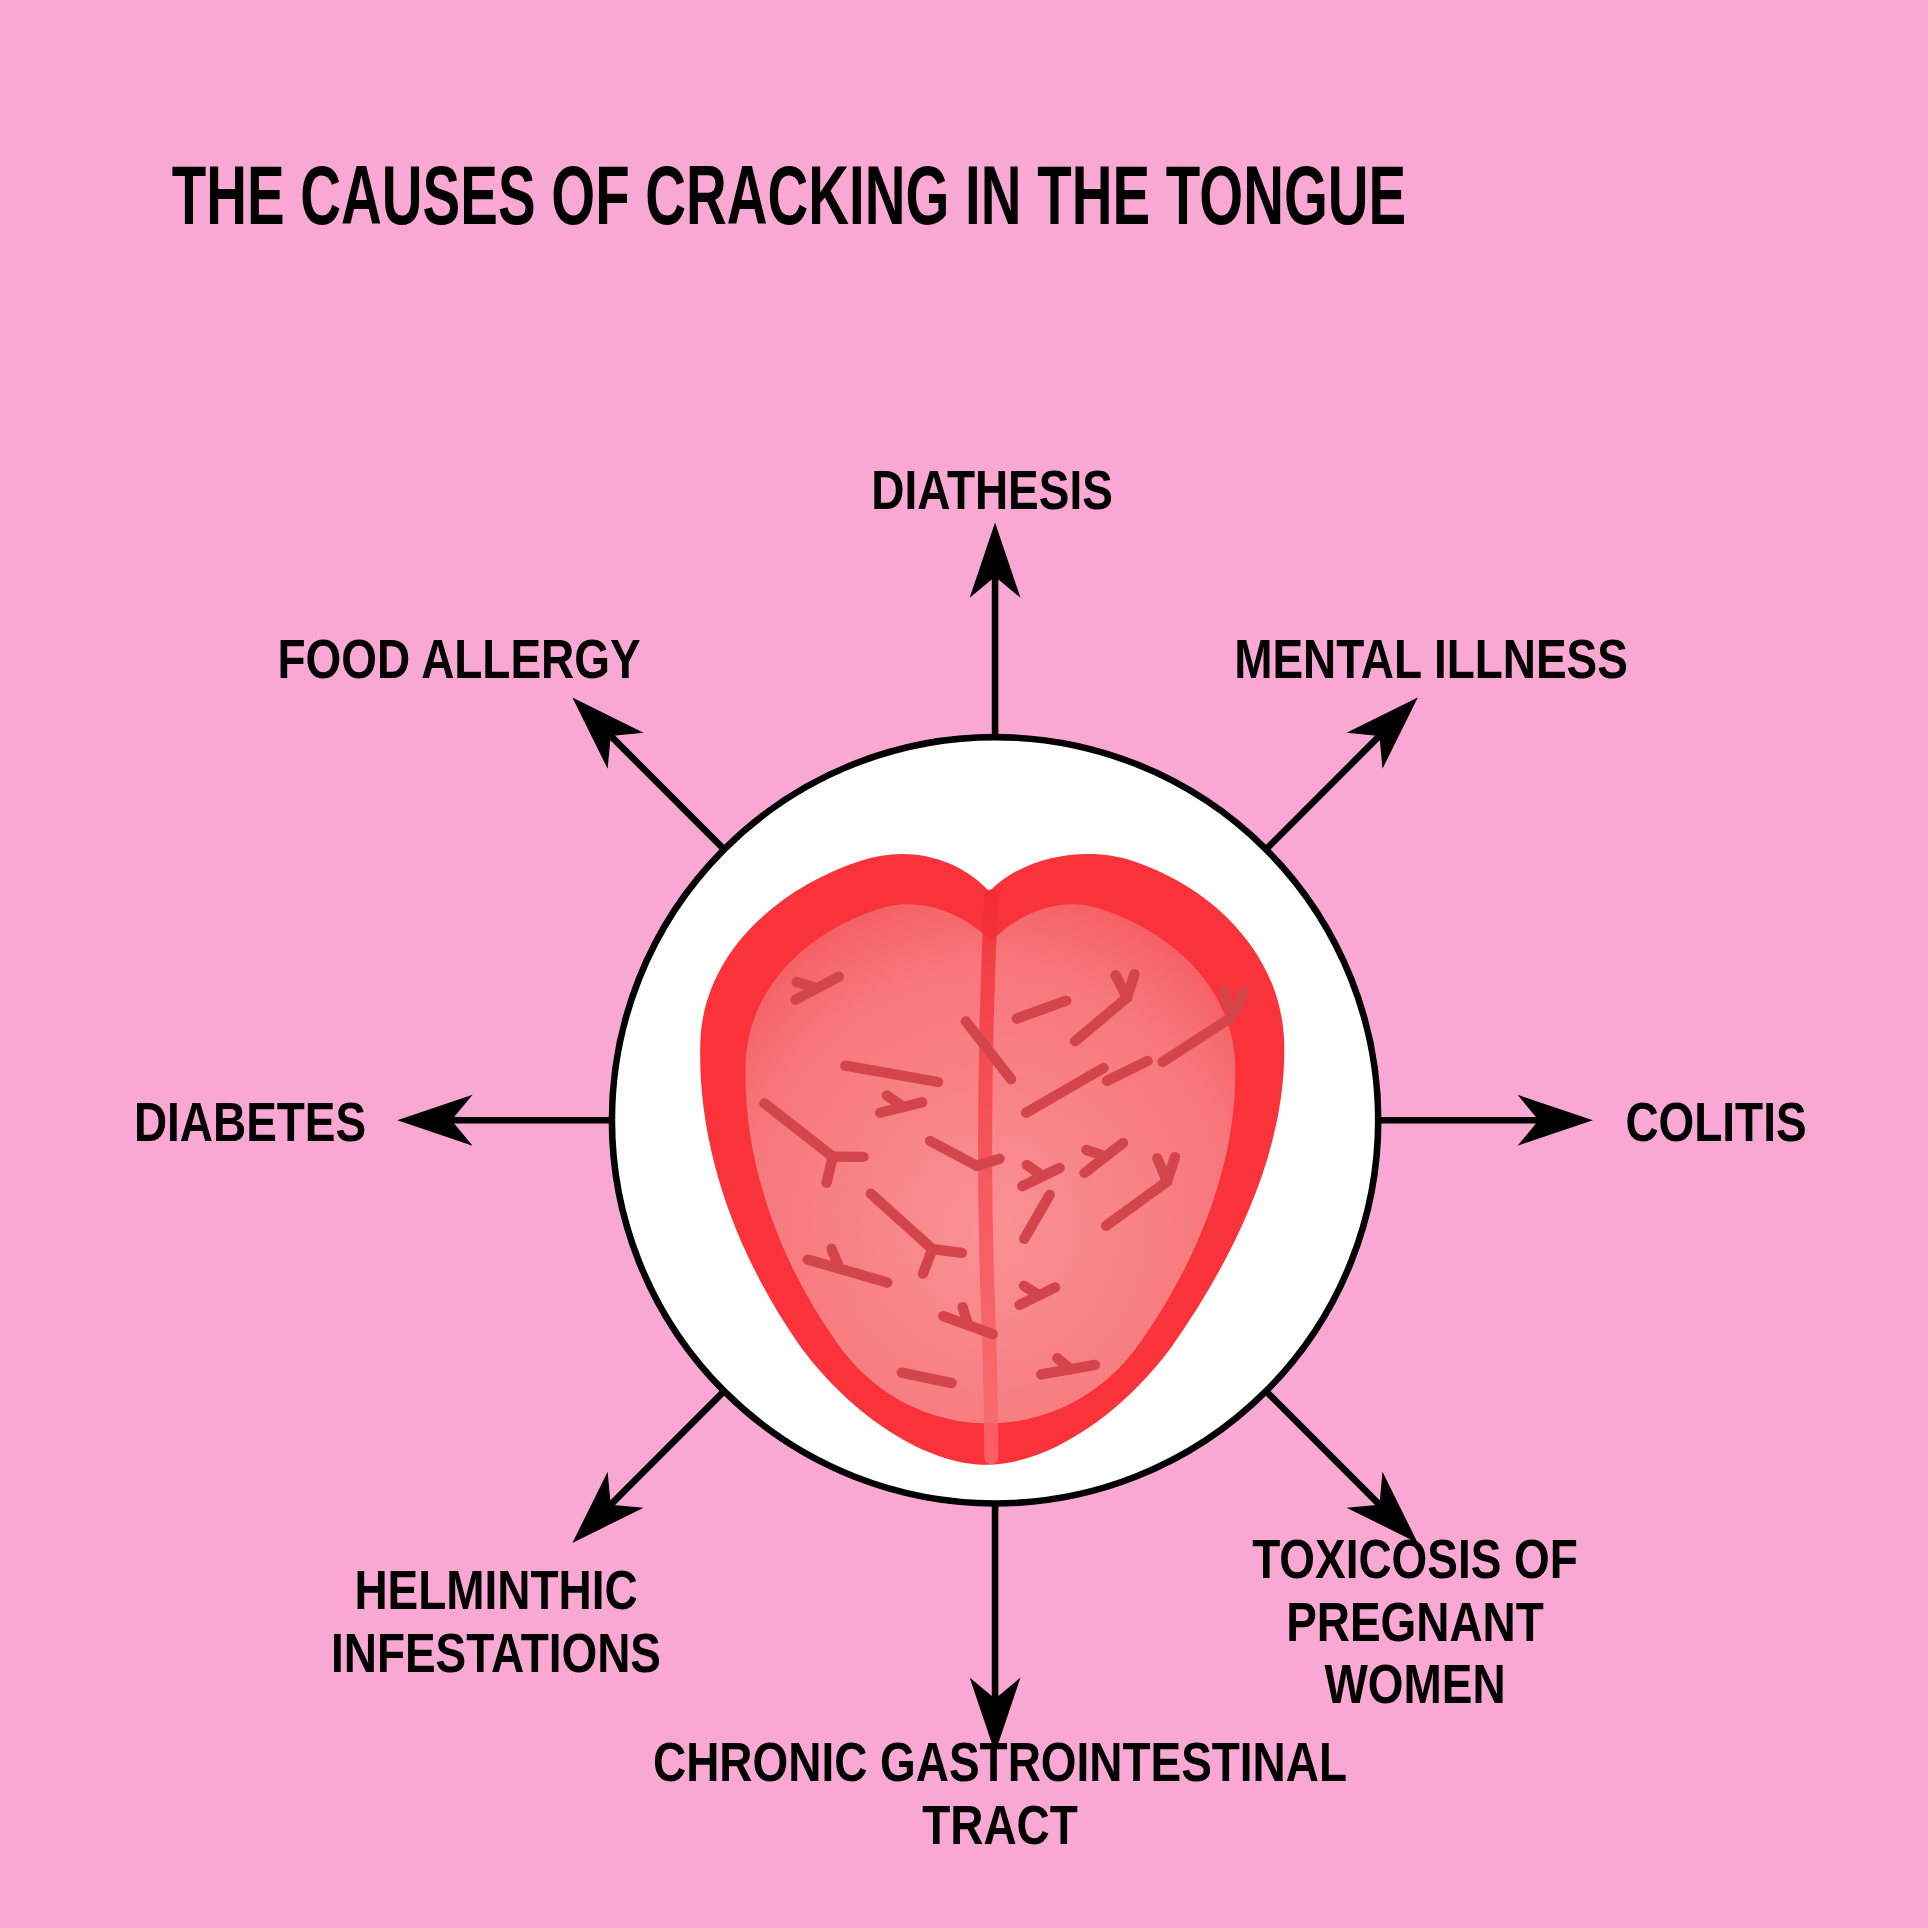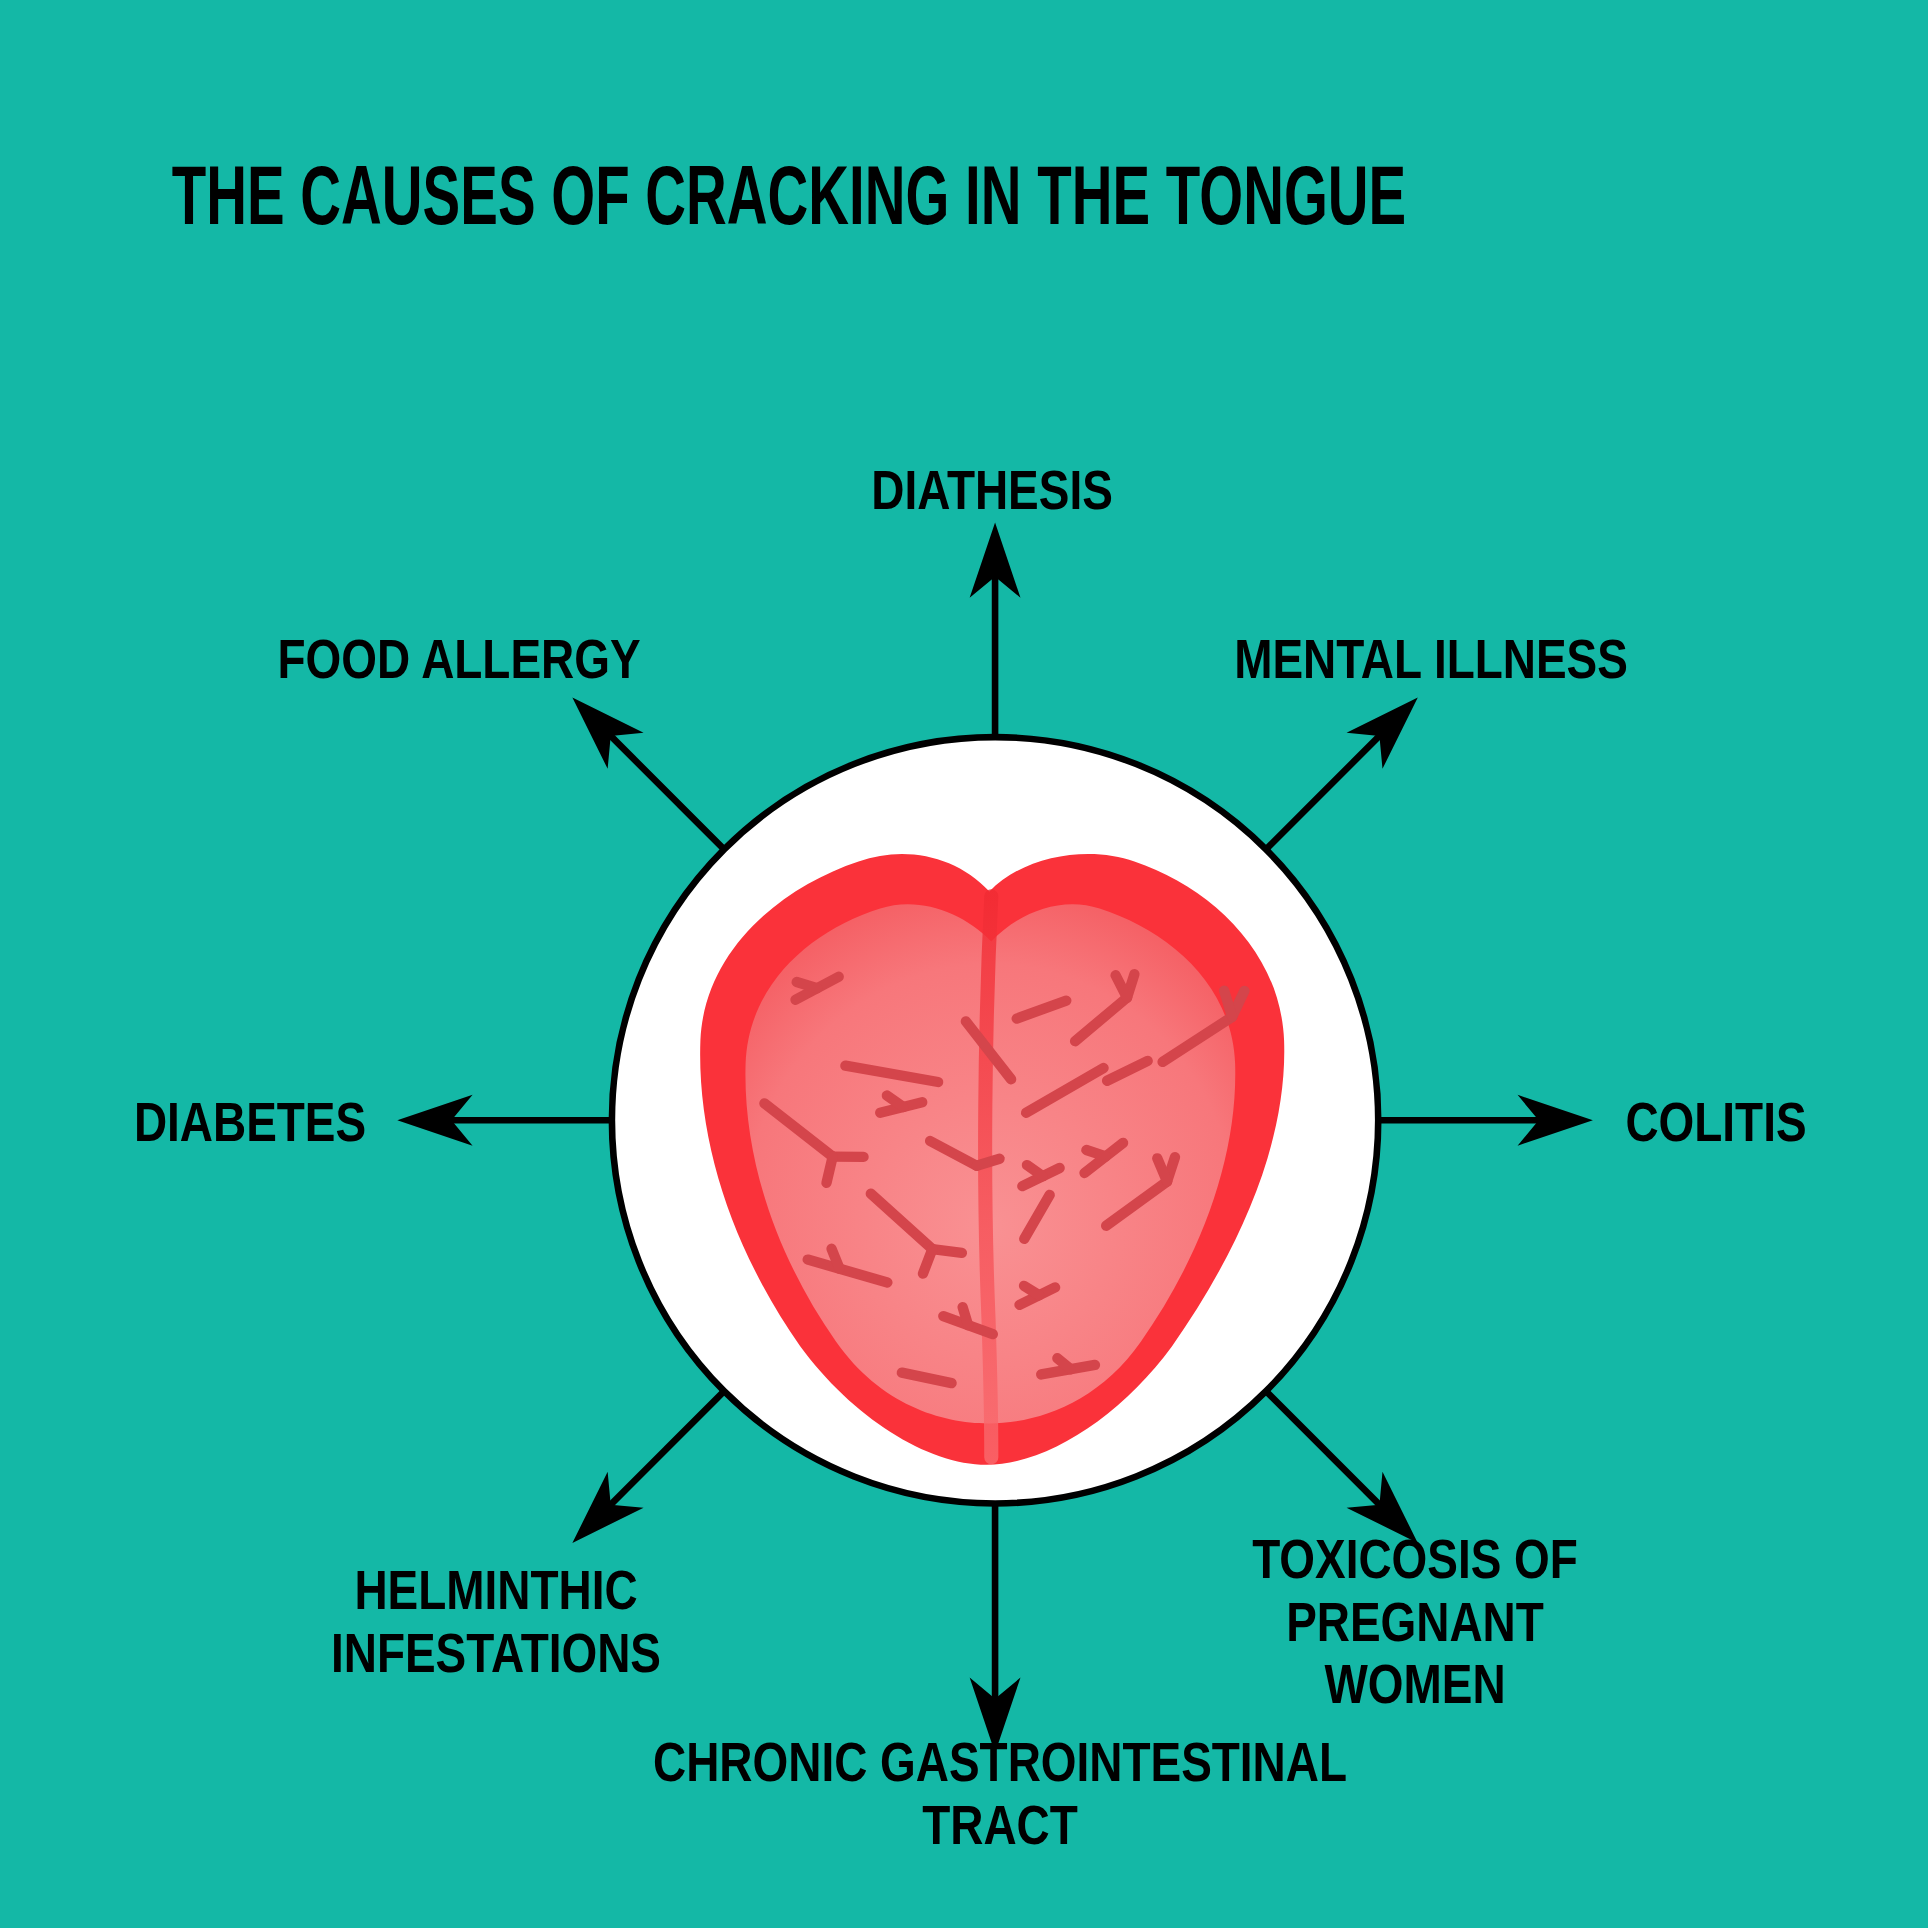--- a/index.html
+++ b/index.html
@@ -1,19 +1,19 @@
 <!DOCTYPE html>
 <html style="font-size:15px"><head>
 <meta charset="utf-8">
 <style>
   html,body { margin:0; padding:0; background:#ffffff; }
   .canvas {
     position:relative;
     width:1928px; height:1928px;
-    background:#14b8a6;
+    background:#f9a8d4;
     overflow:hidden;
     font-family:"Liberation Sans","DejaVu Sans",sans-serif;
   }
   #diagram-svg { position:absolute; left:0; top:0; width:1928px; height:1928px; }
   .title {
     position:absolute;
     font-weight:bold;
     font-size:83px;
     color:#000;
     white-space:nowrap;

